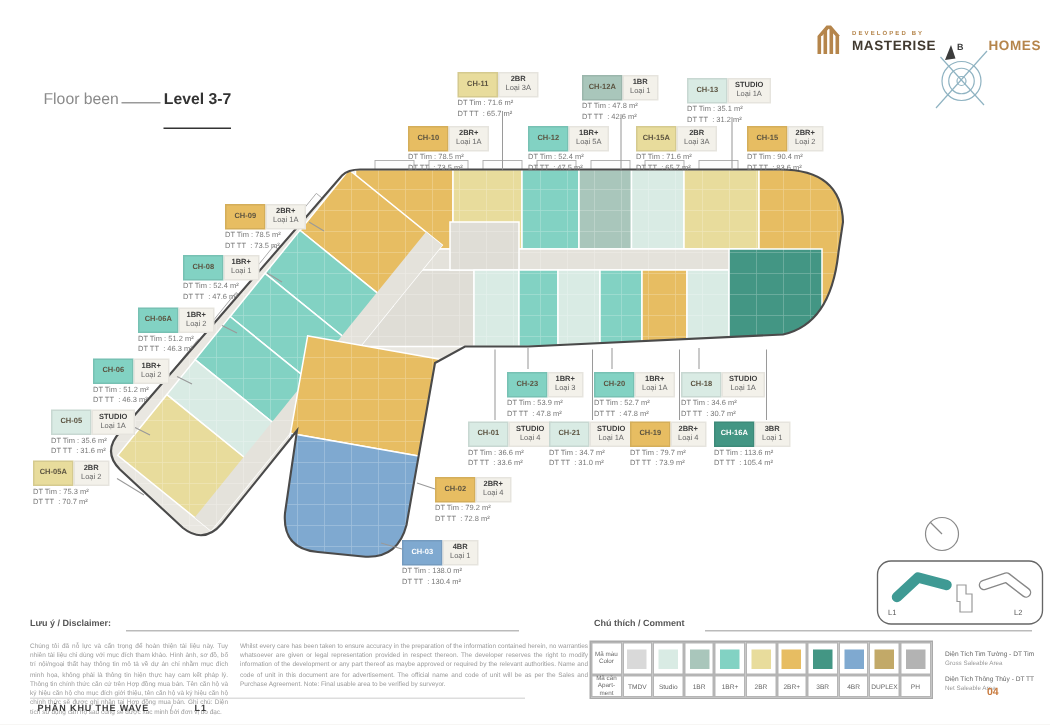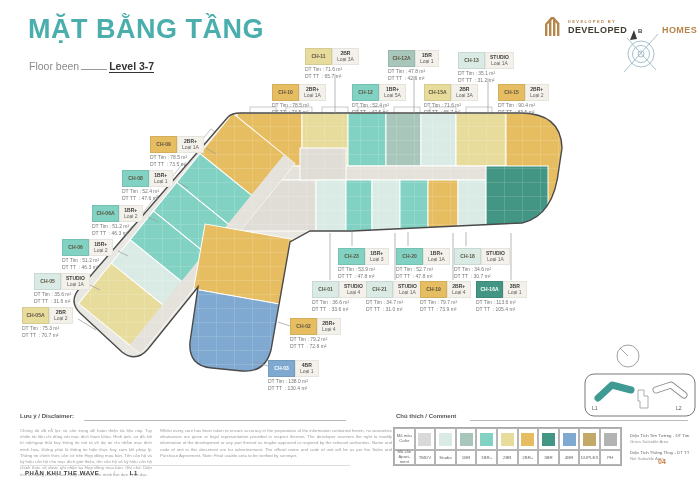--- a/index.html
+++ b/index.html
@@ -3,21 +3,21 @@
 <meta charset="utf-8">
 <style>
   html,body{margin:0;padding:0;}
   .page{position:relative;width:700px;height:483px;background:#ffffff;overflow:hidden;
         font-family:"Liberation Sans",sans-serif;color:#444;}
   
   .page-title{position:absolute;left:28px;top:14px;font-size:27px;font-weight:bold;
               color:#4aaead;letter-spacing:0.5px;}
   .subtitle{position:absolute;left:29px;top:60px;font-size:10.5px;color:#8a8a8a;}
   .subtitle .conn{display:inline-block;width:26px;border-bottom:1px solid #9a9a9a;height:8px;margin:0 2px;}
-  .subtitle .lvl{color:#333;font-weight:bold;border-bottom:1px solid #333;padding-bottom:0;}
+  .subtitle .lvl{color:#333;font-weight:bold;border-bottom:1px solid #333;padding-bottom:13px;}
   .logo{position:absolute;left:543px;top:16px;display:flex;align-items:center;gap:5px;}
   .logo .txt{display:flex;flex-direction:column;}
   .logo .dev{font-size:4px;letter-spacing:1.4px;color:#b5854b;font-weight:bold;}
   .logo .brand{font-size:9px;font-weight:bold;letter-spacing:0.4px;color:#413a30;margin-top:1px;}
   .logo .brand .gold{color:#b5854b;padding-left:32px;}
   
   #plan-wrap{position:absolute;left:0;top:0;width:700px;height:483px;}
   #labels-layer{position:absolute;left:0;top:0;width:700px;height:483px;pointer-events:none;}
   .unit-card{position:absolute;width:70px;}
   .uc-row{display:flex;width:max-content;}
@@ -50,38 +50,37 @@
   .footer-rule{position:absolute;left:20px;top:465px;width:330px;border-top:0.7px solid #ddd;}
   .footer{position:absolute;left:25px;top:470px;font-size:6px;font-weight:bold;color:#3c3c3c;
           letter-spacing:0.6px;display:flex;gap:14px;align-items:center;}
   .footer .sep{color:#aaa;font-weight:normal;}
 </style>
 </head>
 <body>
 
 <div class="page">
 
-  <div class="page-title">MẶT BẰNG TẦNG</div>
   <div class="subtitle">
     <span>Floor been</span><span class="conn"></span><span class="lvl">Level 3-7</span>
   </div>
 
   <div class="logo">
     <svg width="20" height="22" viewBox="0 0 20 22">
       <g fill="#b5854b">
         <rect x="2" y="8" width="2.4" height="12"></rect>
         <rect x="6" y="4" width="2.4" height="16"></rect>
         <rect x="10" y="4" width="2.4" height="16"></rect>
         <rect x="14" y="8" width="2.4" height="12"></rect>
         <path d="M2 8 L8 1 L11 1 L17 8 L14 8 L9.5 3.2 L5 8 Z"></path>
       </g>
     </svg>
     <div class="txt">
       <span class="dev">DEVELOPED BY</span>
-      <span class="brand"><span>DEVELOPED</span> <span class="gold">HOMES</span></span>
+      <span class="brand"><span>MASTERISE</span> <span class="gold">HOMES</span></span>
     </div>
   </div>
 
   <div id="plan-wrap">
     <svg width="700" height="483" viewBox="0 0 700 483">
       <defs>
         <clipPath id="bclip">
           <path d="M 240,113 L 520,113 Q 561,113 562,148 L 559,168 Q 554,216 522,223 L 352,231 L 310,231
                    L 290,242 L 271,350 Q 265,373 242,371 L 212,368 Q 188,366 190,342 L 198,287
                    L 148,349 Q 136,363 122,352 L 80,313 Q 68,301 80,288 L 228,117 Q 232,113 240,113 Z"></path>

